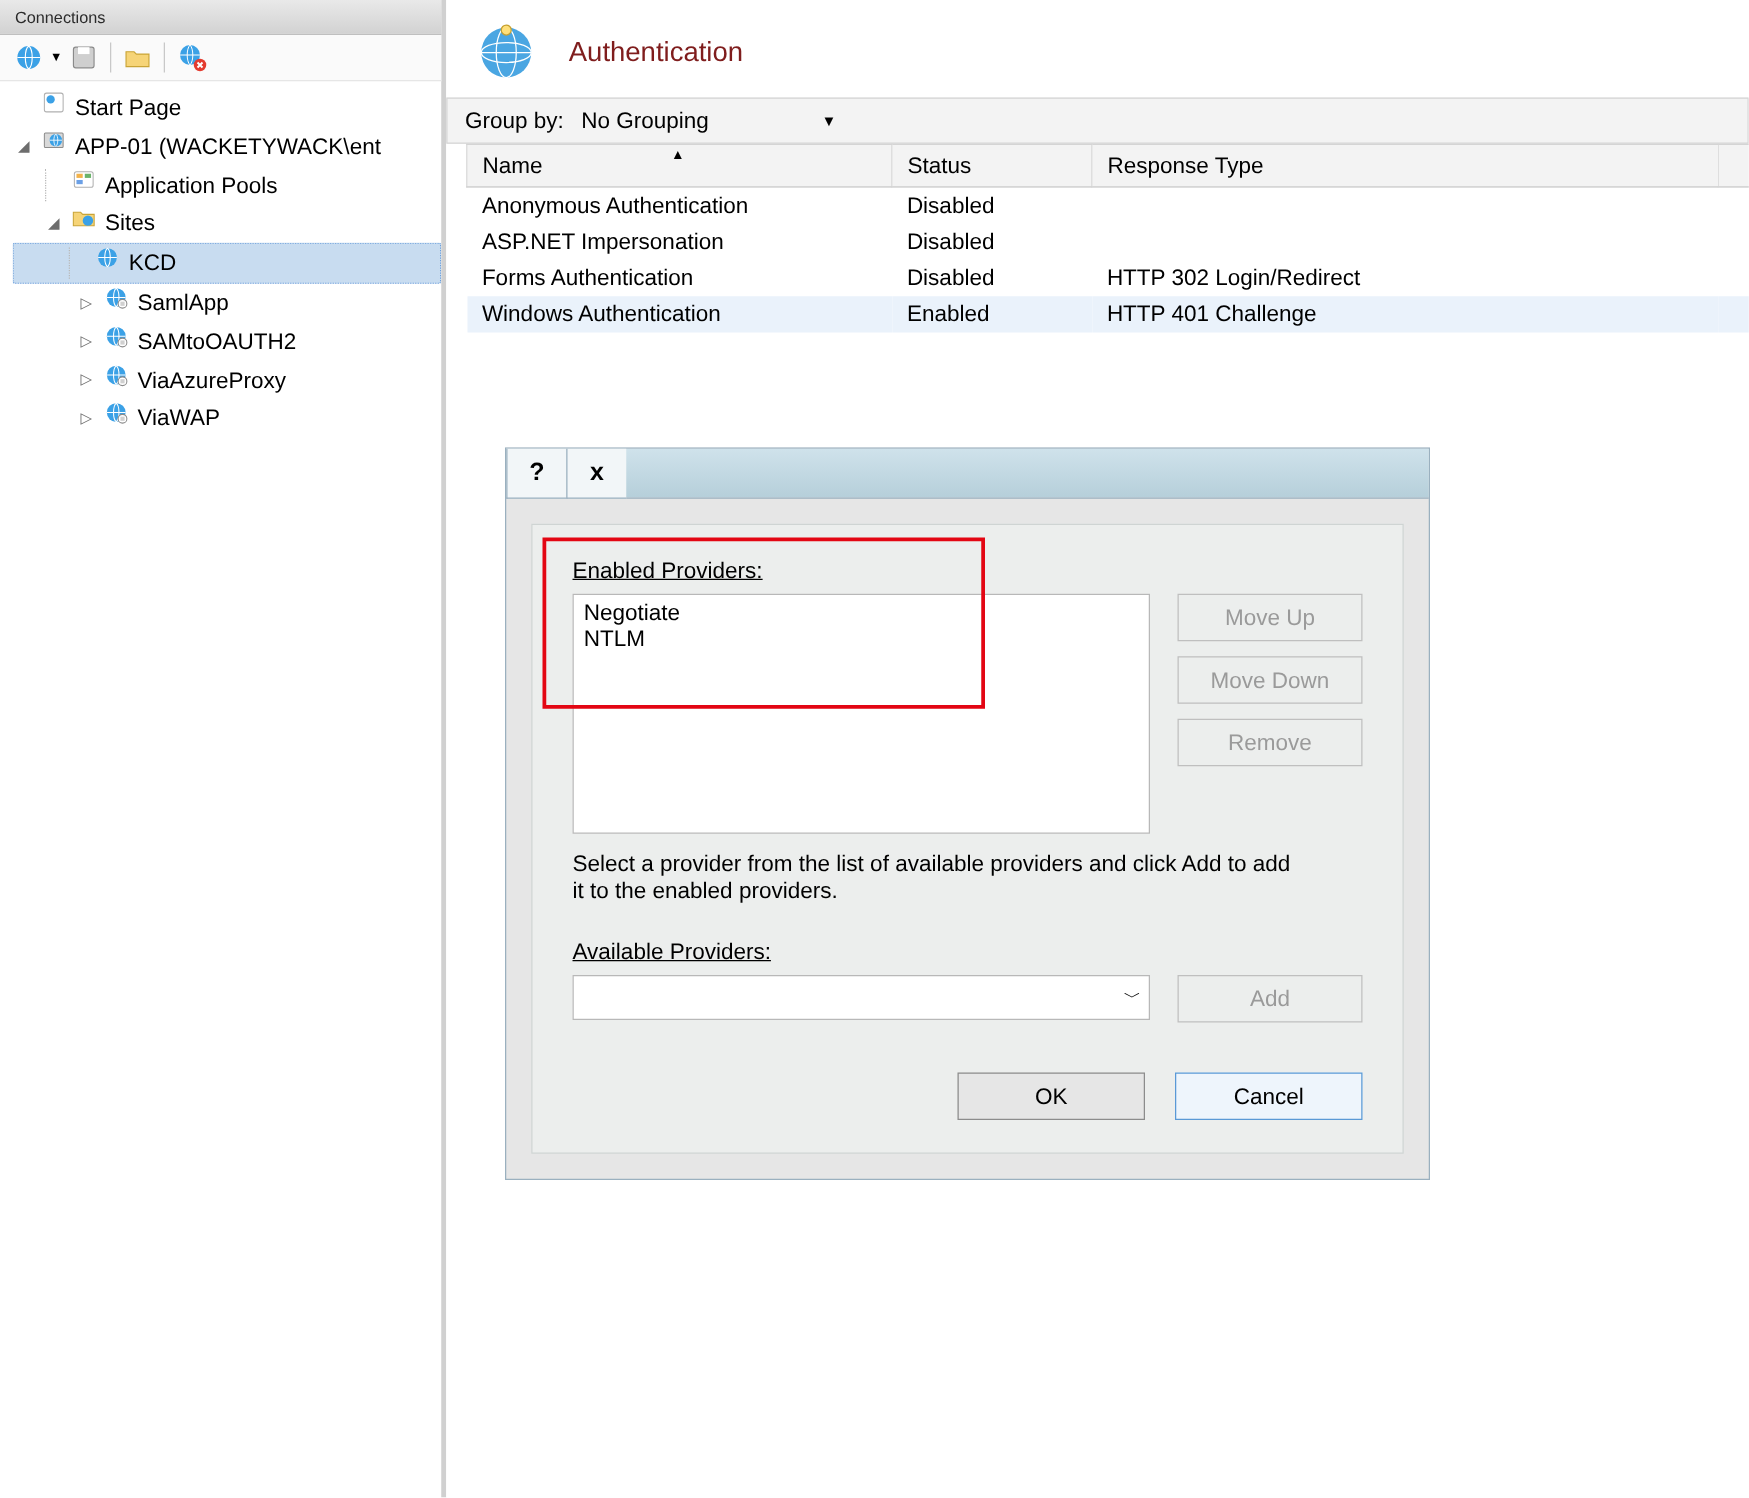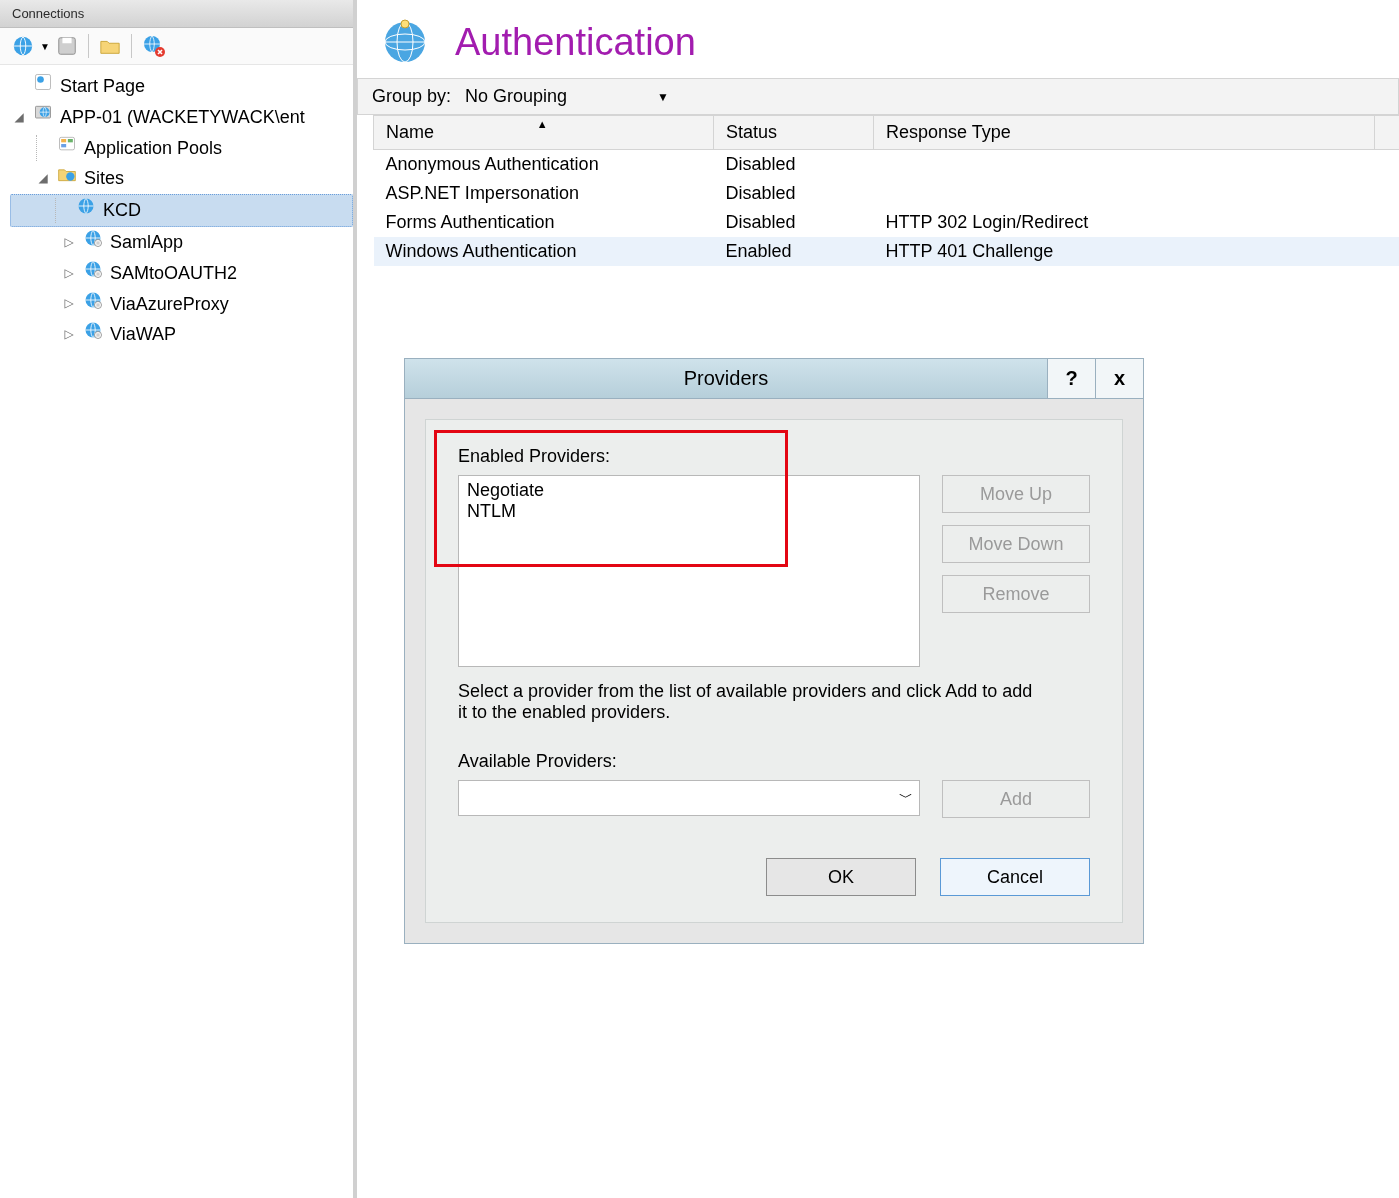--- a/index.html
+++ b/index.html
@@ -52,21 +52,21 @@
   }
   .expander { width:14px; text-align:center; color:#6d6d6d; font-size:12px; }
   .dotspace { width:14px; display:inline-block; border-left:1px dotted #b8b8b8; height:1.4em; }
   .tree-icon { width:22px; text-align:center; font-size:18px; }
   .tree-label { }
   .tree-row.selected { background:#c8dcf0; border:1px dotted #6a9edb; border-radius:2px; }
 
   
   .main { flex:1; display:flex; flex-direction:column; background:#fff; padding-left:0; }
   .main-header { display:flex; align-items:center; gap:26px; padding:18px 20px 12px 24px; }
-  .main-title { font-size:38px; color:#a21caf; font-weight:400; }
+  .main-title { font-size:22px; color:#7f1d1d; font-weight:400; }
 
   .groupby-bar { display:flex; align-items:center;
     background:#f3f3f3; border:1px solid #d4d4d4; margin:0 0 0 0;
     padding:5px 14px; font-size:18px; gap:10px; }
   .groupby-select { display:flex; align-items:center; gap:90px; padding:2px 4px; position:relative; cursor:default;}
   .dropdown-caret { font-size:12px; }
 
   
   .grid { border-collapse:collapse; width:100%;margin-left:16px; }
   .grid thead th {
@@ -106,21 +106,21 @@
     background:#f2f6f8;
   }
   .dbtn:last-child { border-right:none; }
 
   .dialog-body {
     background:#eceeed;
     border:1px solid #cfd4d3;
     margin:20px;
     padding:26px 32px 26px 32px;
   }
-  .section-label { font-size:18px; margin-bottom:8px;}
+  .section-label { font-size:18px; margin-bottom:8px;text-decoration:underline;}
   .provider-row { display:flex; gap:22px; align-items:flex-start;}
   .list-box {
     width:480px; height:192px;
     background:#fff; border:1px solid #b8b8b8;
     padding:4px 8px; font-size:18px;
     position:relative;
   }
   .highlight-box {
     position:absolute;
     left:434px; top:430px;
@@ -363,21 +363,20 @@
           <td>HTTP 401 Challenge</td>
             <td></td>
         </tr>
       </tbody>
     </table>
   </div>
 </div>
 
 <div class="dialog">
   <div class="dialog-titlebar">
-    <div class="dialog-title">Providers</div>
     <div class="dialog-title-btns">
       <div class="dbtn">?</div>
       <div class="dbtn">x</div>
     </div>
   </div>
 
   <div class="dialog-body">
     <div class="section-label">Enabled Providers:</div>
     <div class="provider-row">
       <div class="list-box">

